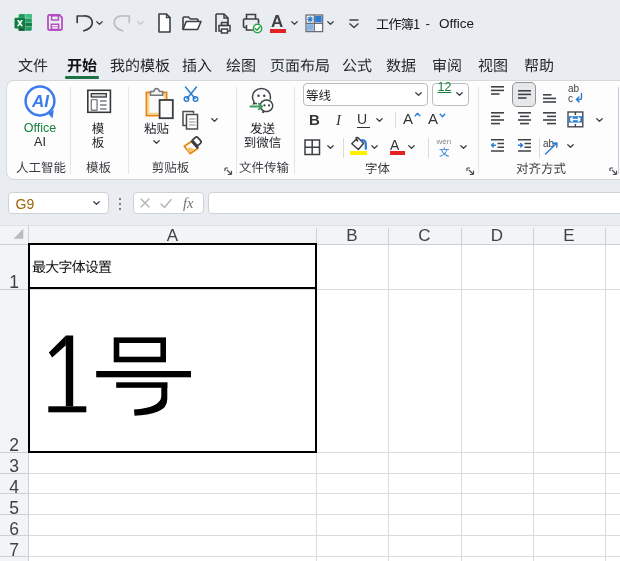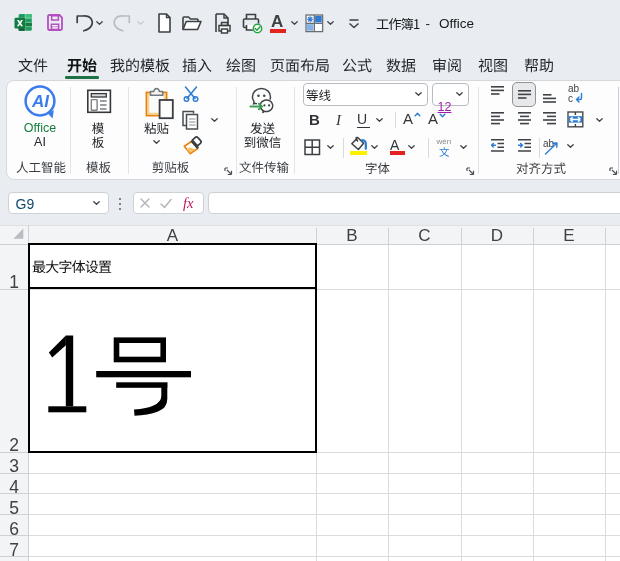--- a/index.html
+++ b/index.html
@@ -60,35 +60,35 @@
 <path d="M25.8 5.5 L33.2 5.5 L33.2 76.3 L25.8 76.3 Z" fill="#000"></path>
 <path d="M25.9 5.5 L25.9 15.2 L12.2 27.4 L8.9 22.6 Z" fill="#000"></path>
 <rect x="8.3" y="76.3" width="38" height="6" fill="#000"></rect>
 <rect x="73.7" y="7.4" width="52.3" height="24.9" fill="#000"></rect>
 <rect x="79.3" y="13" width="41.1" height="13.7" fill="#fff"></rect>
 <rect x="56.2" y="41" width="94.8" height="6.3" fill="#000"></rect>
 <rect x="76.2" y="52.3" width="51.1" height="5.5" fill="#000"></rect>
 <path d="M127.3 52.3 L127.3 69 Q127.3 78 118 81.5 Q108 85.2 94.5 85.8 L94 79.5 Q107 78.5 113.5 75.5 Q121.3 72 121.3 66 L121.3 57.8 Z" fill="#000"></path>
     </svg>
 <div style="position:absolute;left:8px;top:192px;width:101px;height:22px;background:#fff;border:1px solid #ced2d6;border-radius:4px;box-sizing:border-box;"></div>
-<div style="position:absolute;left:15.5px;top:196px;font:normal 400 14px/16px 'Liberation Sans', sans-serif;color:#0c4a6e;letter-spacing:0;white-space:nowrap;">G9</div>
+<div style="position:absolute;left:15.5px;top:196px;font:normal 400 14px/16px 'Liberation Sans', sans-serif;color:#a16207;letter-spacing:0;white-space:nowrap;">G9</div>
 <svg style="position:absolute;left:92.5px;top:201.3px;" width="7.0" height="5.0" viewBox="0 0 7.0 5.0">
       <path d="M0.8 0.8 L3.5 3.2 L6.2 0.8" fill="none" stroke="#3f4347" stroke-width="1.3" stroke-linecap="round" stroke-linejoin="round"></path>
     </svg>
 <div style="position:absolute;left:118.5px;top:198px;width:2px;height:2px;background:#595d61;border-radius:1px;"></div>
 <div style="position:absolute;left:118.5px;top:203px;width:2px;height:2px;background:#595d61;border-radius:1px;"></div>
 <div style="position:absolute;left:118.5px;top:208px;width:2px;height:2px;background:#595d61;border-radius:1px;"></div>
 <div style="position:absolute;left:133px;top:192px;width:71px;height:22px;background:#fff;border:1px solid #ced2d6;border-radius:4px;box-sizing:border-box;"></div>
 <svg style="position:absolute;left:139px;top:197px;" width="12" height="12" viewBox="0 0 12 12">
       <path d="M2 2 L10 10 M10 2 L2 10" stroke="#b3b7bb" stroke-width="1.5" stroke-linecap="round"></path>
     </svg>
 <svg style="position:absolute;left:159px;top:197px;" width="14" height="12" viewBox="0 0 14 12">
       <path d="M2 7 L5.5 10.5 L12 2.5" fill="none" stroke="#b3b7bb" stroke-width="1.5" stroke-linecap="round" stroke-linejoin="round"></path>
     </svg>
-<div style="position:absolute;left:183px;top:195px;font:normal 400 14.5px/17px 'Liberation Serif', sans-serif;color:#be185d;letter-spacing:0;white-space:nowrap;"><i>fx</i></div>
+<div style="position:absolute;left:183px;top:195px;font:normal 400 14.5px/17px 'Liberation Serif', sans-serif;color:#737373;letter-spacing:0;white-space:nowrap;"><i>fx</i></div>
 <div style="position:absolute;left:208px;top:192px;width:420px;height:22px;background:#fff;border:1px solid #ced2d6;border-radius:4px;box-sizing:border-box;"></div>
 <svg style="position:absolute;left:14px;top:13px;" width="19" height="19" viewBox="0 0 19 19">
 <rect x="4.6" y="1" width="13.2" height="16.8" rx="1.5" fill="#1e9c60"></rect>
 <rect x="4.6" y="9.4" width="6.6" height="8.4" fill="#185c37"></rect>
 <rect x="11.2" y="1" width="6.6" height="4.2" fill="#3fbf81"></rect>
 <rect x="11.2" y="9.4" width="6.6" height="4.2" fill="#107c41"></rect>
 <path d="M4.6 5.2 L17.8 5.2 M4.6 9.4 L17.8 9.4 M4.6 13.6 L17.8 13.6 M11.2 1 L11.2 17.8" stroke="#fff" stroke-width="0.5" opacity="0.8"></path>
 <rect x="0.5" y="4.8" width="10.8" height="10.8" rx="1.3" fill="#107c41"></rect>
 <path d="M3 7.1 L5 7.1 L5.95 9.1 L7 7.1 L8.9 7.1 L7 10.2 L9 13.3 L7 13.3 L5.95 11.2 L4.85 13.3 L2.9 13.3 L4.9 10.2 Z" fill="#fff"></path>
     </svg>
@@ -281,21 +281,21 @@
       <path transform="translate(1,12)" d="M9.1 -7.9 10.0 -7.6Q9.2 -5.3 8.0 -3.7Q6.8 -2.0 5.0 -0.9Q3.3 0.2 1.0 1.0Q1.0 0.9 0.9 0.7Q0.8 0.5 0.7 0.4Q0.6 0.2 0.5 0.1Q2.7 -0.6 4.4 -1.6Q6.0 -2.7 7.2 -4.2Q8.3 -5.7 9.1 -7.9ZM3.4 -7.8Q4.1 -5.9 5.3 -4.3Q6.5 -2.7 8.2 -1.6Q9.9 -0.5 12.1 0.1Q12.0 0.2 11.9 0.3Q11.7 0.5 11.6 0.6Q11.5 0.8 11.4 0.9Q9.2 0.3 7.5 -0.9Q5.8 -2.1 4.5 -3.8Q3.3 -5.4 2.5 -7.5ZM0.6 -8.3H11.9V-7.4H0.6ZM5.3 -10.3 6.3 -10.6Q6.6 -10.1 6.8 -9.6Q7.1 -9.1 7.2 -8.7L6.2 -8.3Q6.1 -8.7 5.8 -9.3Q5.6 -9.8 5.3 -10.3Z M20.1 -10.4H21.0V1.0H20.1ZM17.9 -9.9 18.8 -9.7Q18.6 -8.8 18.4 -8.0Q18.1 -7.1 17.8 -6.4Q17.5 -5.7 17.2 -5.1Q17.1 -5.2 16.9 -5.3Q16.8 -5.4 16.6 -5.5Q16.5 -5.5 16.4 -5.6Q16.7 -6.1 17.0 -6.8Q17.3 -7.5 17.5 -8.3Q17.8 -9.1 17.9 -9.9ZM18.0 -7.9H23.9V-7.0H17.8ZM16.5 -4.3H24.4V-3.3H16.5ZM15.8 -10.5 16.7 -10.2Q16.3 -9.1 15.8 -8.1Q15.3 -7.1 14.7 -6.2Q14.1 -5.2 13.4 -4.5Q13.4 -4.7 13.3 -4.8Q13.2 -5.0 13.1 -5.2Q13.0 -5.4 12.9 -5.5Q13.5 -6.1 14.0 -6.9Q14.6 -7.7 15.0 -8.6Q15.5 -9.5 15.8 -10.5ZM14.6 -7.2 15.5 -8.1 15.5 -8.1V1.0H14.6Z M28.3 -10.5 29.2 -10.2Q28.8 -9.1 28.2 -8.1Q27.7 -7.1 27.1 -6.2Q26.4 -5.2 25.8 -4.5Q25.7 -4.7 25.6 -4.8Q25.5 -5.0 25.4 -5.2Q25.3 -5.4 25.2 -5.5Q25.8 -6.1 26.4 -6.9Q27.0 -7.7 27.5 -8.6Q28.0 -9.5 28.3 -10.5ZM27.0 -7.2 27.9 -8.1 27.9 -8.1V1.0H27.0ZM30.9 -4.3H35.6V-3.4H30.9ZM35.2 -4.3H35.4L35.6 -4.4L36.2 -4.0Q35.8 -3.5 35.2 -2.8Q34.7 -2.2 34.1 -1.6Q33.5 -0.9 33.0 -0.4L32.2 -0.8Q32.8 -1.4 33.3 -2.0Q33.9 -2.6 34.4 -3.2Q34.9 -3.8 35.2 -4.2ZM32.2 -10.4 33.1 -10.3Q32.9 -9.5 32.6 -8.5Q32.4 -7.6 32.1 -6.7Q31.9 -5.7 31.6 -4.9Q31.4 -4.1 31.1 -3.4H30.1Q30.4 -4.1 30.6 -5.0Q30.9 -5.8 31.2 -6.8Q31.5 -7.7 31.7 -8.7Q32.0 -9.6 32.2 -10.4ZM29.4 -9.1H36.4V-8.2H29.4ZM28.6 -6.7H36.9V-5.8H28.6ZM30.9 -1.6 31.5 -2.1Q32.1 -1.8 32.8 -1.3Q33.4 -0.9 33.9 -0.5Q34.5 -0.1 34.8 0.3L34.1 1.0Q33.8 0.6 33.2 0.2Q32.7 -0.3 32.1 -0.7Q31.4 -1.2 30.9 -1.6Z M38.1 -9.0H42.1V-8.2H38.1ZM40.2 -7.1H41.1V1.0H40.2ZM38.0 -2.1Q38.8 -2.2 39.9 -2.5Q40.9 -2.7 42.0 -3.0L42.1 -2.2Q41.1 -1.9 40.1 -1.7Q39.1 -1.4 38.2 -1.2ZM38.4 -4.1Q38.4 -4.2 38.3 -4.4Q38.3 -4.5 38.2 -4.7Q38.1 -4.8 38.1 -4.9Q38.3 -5.0 38.4 -5.2Q38.5 -5.5 38.6 -5.9Q38.7 -6.2 38.8 -6.6Q39.0 -7.1 39.1 -7.7Q39.3 -8.3 39.4 -9.1Q39.5 -9.8 39.6 -10.5L40.5 -10.3Q40.3 -9.3 40.1 -8.3Q39.8 -7.3 39.5 -6.3Q39.2 -5.4 38.9 -4.6V-4.6Q38.9 -4.6 38.9 -4.6Q38.8 -4.5 38.7 -4.4Q38.5 -4.4 38.5 -4.3Q38.4 -4.2 38.4 -4.1ZM38.4 -4.1V-4.9L38.9 -5.2H42.1V-4.3H39.2Q39.0 -4.3 38.7 -4.2Q38.5 -4.2 38.4 -4.1ZM43.5 -7.4H48.1V-6.7H43.5ZM42.7 -5.8H45.4V-5.1H43.5V1.0H42.7ZM45.2 -5.8H46.0V0.0Q46.0 0.3 45.9 0.5Q45.8 0.7 45.6 0.8Q45.5 0.9 45.2 0.9Q44.9 0.9 44.5 0.9Q44.4 0.8 44.4 0.5Q44.3 0.3 44.2 0.2Q44.5 0.2 44.7 0.2Q45.0 0.2 45.0 0.2Q45.2 0.2 45.2 0.0ZM43.2 -4.1H45.7V-3.4H43.2ZM43.2 -2.3H45.7V-1.6H43.2ZM46.7 -5.6H47.4V-1.1H46.7ZM48.3 -6.1H49.0V-0.1Q49.0 0.3 48.9 0.5Q48.9 0.6 48.6 0.8Q48.4 0.8 48.0 0.9Q47.6 0.9 47.1 0.9Q47.1 0.7 47.0 0.5Q46.9 0.3 46.8 0.1Q47.3 0.1 47.6 0.1Q48.0 0.1 48.1 0.1Q48.3 0.1 48.3 -0.1ZM45.7 -10.5 46.5 -10.2Q46.0 -9.5 45.4 -8.8Q44.8 -8.1 44.0 -7.6Q43.2 -7.0 42.5 -6.6Q42.4 -6.8 42.2 -7.0Q42.0 -7.2 41.9 -7.3Q42.6 -7.7 43.3 -8.2Q44.1 -8.7 44.7 -9.3Q45.3 -9.9 45.7 -10.5ZM46.0 -10.0Q46.8 -9.1 47.7 -8.5Q48.6 -7.9 49.7 -7.5Q49.5 -7.3 49.3 -7.1Q49.2 -6.9 49.1 -6.7Q48.0 -7.3 47.0 -8.0Q46.1 -8.7 45.3 -9.7Z" fill="#3a3e42"></path>
     </svg>
 <div style="position:absolute;left:302.5px;top:83px;width:125px;height:23px;background:#fff;border:1px solid #b8bcc0;border-radius:4px;box-sizing:border-box;"></div>
 <svg style="position:absolute;left:305.5px;top:88px;" width="27" height="18" viewBox="0 0 27 18">
       <path transform="translate(0,12)" d="M5.8 -7.6H6.7V-4.4H5.8ZM1.8 -6.8H10.8V-6.0H1.8ZM0.6 -4.9H12.0V-4.0H0.6ZM1.0 -2.9H11.6V-2.1H1.0ZM8.3 -4.2H9.3V-0.1Q9.3 0.3 9.2 0.5Q9.0 0.7 8.7 0.9Q8.4 1.0 7.9 1.0Q7.3 1.0 6.6 1.0Q6.5 0.8 6.4 0.5Q6.3 0.3 6.2 0.1Q6.6 0.1 7.0 0.1Q7.4 0.1 7.6 0.1Q7.9 0.1 8.0 0.1Q8.2 0.1 8.3 0.1Q8.3 0.0 8.3 -0.1ZM2.0 -9.5H6.1V-8.7H2.0ZM6.9 -9.5H11.8V-8.7H6.9ZM2.3 -10.6 3.2 -10.3Q2.9 -9.4 2.3 -8.5Q1.8 -7.7 1.2 -7.1Q1.1 -7.2 1.0 -7.3Q0.8 -7.4 0.7 -7.5Q0.5 -7.6 0.4 -7.6Q1.0 -8.2 1.5 -9.0Q2.0 -9.7 2.3 -10.6ZM7.2 -10.6 8.1 -10.4Q7.8 -9.5 7.3 -8.7Q6.8 -7.9 6.2 -7.3Q6.1 -7.4 6.0 -7.5Q5.8 -7.6 5.7 -7.7Q5.5 -7.8 5.4 -7.9Q6.0 -8.3 6.5 -9.1Q7.0 -9.8 7.2 -10.6ZM2.8 -8.8 3.6 -9.1Q3.8 -8.8 4.0 -8.3Q4.2 -7.9 4.3 -7.5L3.4 -7.2Q3.4 -7.6 3.2 -8.0Q3.0 -8.5 2.8 -8.8ZM8.0 -8.8 8.8 -9.2Q9.1 -8.8 9.4 -8.3Q9.7 -7.9 9.8 -7.5L9.0 -7.2Q8.9 -7.5 8.6 -8.0Q8.3 -8.5 8.0 -8.8ZM2.8 -1.6 3.5 -2.1Q3.9 -1.9 4.3 -1.5Q4.7 -1.2 5.1 -0.9Q5.4 -0.5 5.6 -0.2L4.9 0.4Q4.7 0.1 4.4 -0.3Q4.0 -0.6 3.6 -1.0Q3.2 -1.3 2.8 -1.6Z M13.5 -2.3Q13.5 -2.4 13.4 -2.5Q13.3 -2.7 13.3 -2.9Q13.2 -3.0 13.2 -3.1Q13.4 -3.2 13.6 -3.4Q13.8 -3.6 14.1 -4.0Q14.3 -4.1 14.6 -4.5Q14.9 -4.9 15.3 -5.5Q15.6 -6.0 16.0 -6.6Q16.4 -7.2 16.7 -7.9L17.5 -7.4Q16.8 -6.1 15.9 -4.9Q15.0 -3.7 14.1 -2.8V-2.8Q14.1 -2.8 14.0 -2.7Q13.9 -2.7 13.8 -2.6Q13.7 -2.5 13.6 -2.4Q13.5 -2.4 13.5 -2.3ZM13.5 -2.3 13.4 -3.0 13.9 -3.4 17.3 -4.0Q17.3 -3.8 17.3 -3.6Q17.3 -3.3 17.3 -3.2Q16.1 -3.0 15.4 -2.8Q14.7 -2.6 14.3 -2.5Q13.9 -2.5 13.8 -2.4Q13.6 -2.3 13.5 -2.3ZM13.4 -5.3Q13.4 -5.4 13.3 -5.6Q13.3 -5.7 13.2 -5.9Q13.2 -6.1 13.1 -6.2Q13.3 -6.2 13.4 -6.4Q13.6 -6.6 13.8 -7.0Q13.9 -7.1 14.1 -7.5Q14.3 -7.8 14.6 -8.3Q14.8 -8.8 15.1 -9.3Q15.3 -9.9 15.5 -10.5L16.4 -10.1Q16.1 -9.3 15.7 -8.5Q15.3 -7.8 14.8 -7.1Q14.4 -6.4 14.0 -5.8V-5.8Q14.0 -5.8 13.9 -5.7Q13.8 -5.7 13.7 -5.6Q13.6 -5.5 13.5 -5.4Q13.4 -5.4 13.4 -5.3ZM13.4 -5.3 13.4 -6.0 13.8 -6.3 16.2 -6.5Q16.1 -6.3 16.1 -6.1Q16.1 -5.9 16.1 -5.7Q15.3 -5.6 14.8 -5.6Q14.3 -5.5 14.0 -5.5Q13.8 -5.4 13.6 -5.4Q13.5 -5.3 13.4 -5.3ZM13.2 -0.7Q13.7 -0.8 14.4 -1.0Q15.1 -1.2 15.8 -1.4Q16.6 -1.6 17.3 -1.8L17.5 -1.0Q16.4 -0.7 15.3 -0.4Q14.2 -0.1 13.4 0.2ZM17.9 -7.5 23.8 -8.4 23.9 -7.6 18.1 -6.7ZM17.7 -4.8 24.1 -6.0 24.3 -5.2 17.8 -4.0ZM19.8 -10.5H20.7Q20.7 -9.1 20.8 -7.7Q20.9 -6.4 21.0 -5.2Q21.2 -4.0 21.4 -3.0Q21.6 -2.1 21.9 -1.4Q22.2 -0.7 22.5 -0.3Q22.9 0.1 23.3 0.1Q23.5 0.1 23.6 -0.1Q23.7 -0.2 23.8 -0.5Q23.8 -0.8 23.8 -1.4Q24.0 -1.2 24.2 -1.1Q24.4 -0.9 24.5 -0.9Q24.5 -0.2 24.3 0.2Q24.2 0.6 23.9 0.8Q23.6 1.0 23.2 1.0Q22.6 1.0 22.1 0.5Q21.6 0.1 21.2 -0.7Q20.9 -1.4 20.6 -2.5Q20.3 -3.6 20.1 -4.8Q20.0 -6.1 19.9 -7.6Q19.8 -9.0 19.8 -10.5ZM21.3 -9.8 21.9 -10.3Q22.2 -10.1 22.5 -10.0Q22.9 -9.8 23.2 -9.6Q23.5 -9.4 23.7 -9.2L23.1 -8.6Q22.8 -8.9 22.3 -9.2Q21.8 -9.5 21.3 -9.8ZM23.6 -4.4 24.4 -4.0Q23.7 -2.9 22.7 -2.0Q21.7 -1.1 20.4 -0.4Q19.2 0.3 17.9 0.8Q17.8 0.6 17.6 0.4Q17.4 0.2 17.3 0.0Q18.6 -0.4 19.8 -1.1Q21.0 -1.7 22.0 -2.5Q23.0 -3.4 23.6 -4.4Z" fill="#23272b"></path>
     </svg>
 <svg style="position:absolute;left:414.5px;top:92.3px;" width="7.0" height="5.0" viewBox="0 0 7.0 5.0">
       <path d="M0.8 0.8 L3.5 3.2 L6.2 0.8" fill="none" stroke="#3f4347" stroke-width="1.3" stroke-linecap="round" stroke-linejoin="round"></path>
     </svg>
 <div style="position:absolute;left:431.5px;top:83px;width:37px;height:23px;background:#fff;border:1px solid #b8bcc0;border-radius:4px;box-sizing:border-box;"></div>
-<div style="position:absolute;left:437.5px;top:100px;font:normal 400 12.5px/15px 'Liberation Sans', sans-serif;color:#a21caf;letter-spacing:0;white-space:nowrap;text-decoration:underline;">12</div>
+<div style="position:absolute;left:437.5px;top:80px;font:normal 400 12.5px/15px 'Liberation Sans', sans-serif;color:#15803d;letter-spacing:0;white-space:nowrap;text-decoration:underline;">12</div>
 <svg style="position:absolute;left:456.0px;top:92.3px;" width="7.0" height="5.0" viewBox="0 0 7.0 5.0">
       <path d="M0.8 0.8 L3.5 3.2 L6.2 0.8" fill="none" stroke="#3f4347" stroke-width="1.3" stroke-linecap="round" stroke-linejoin="round"></path>
     </svg>
 <div style="position:absolute;left:309px;top:111px;font:normal 700 15px/18px 'Liberation Sans', sans-serif;color:#303438;letter-spacing:0;white-space:nowrap;">B</div>
 <div style="position:absolute;left:336px;top:111px;font:italic 400 15px/18px 'Liberation Serif', sans-serif;color:#303438;letter-spacing:0;white-space:nowrap;">I</div>
 <div style="position:absolute;left:357px;top:111px;font:normal 400 14px/17px 'Liberation Sans', sans-serif;color:#303438;letter-spacing:0;white-space:nowrap;">U</div>
 <div style="position:absolute;left:356.5px;top:126.5px;width:13px;height:1.5px;background:#303438;"></div>
 <svg style="position:absolute;left:375.5px;top:117.8px;" width="7.0" height="5.0" viewBox="0 0 7.0 5.0">
       <path d="M0.8 0.8 L3.5 3.2 L6.2 0.8" fill="none" stroke="#3f4347" stroke-width="1.3" stroke-linecap="round" stroke-linejoin="round"></path>
     </svg>

